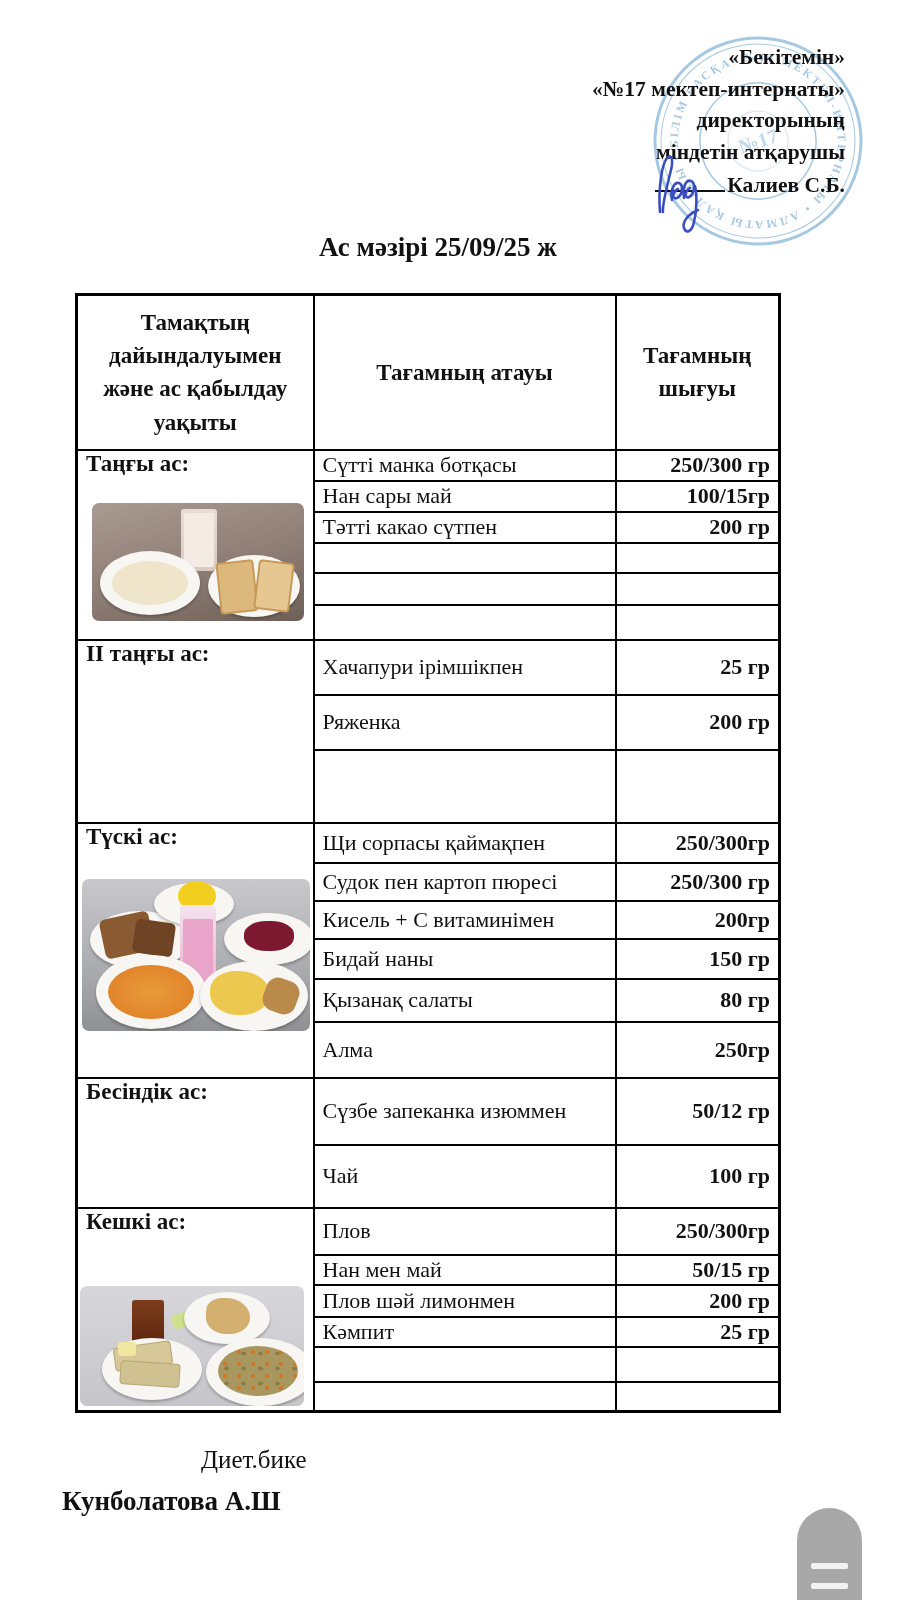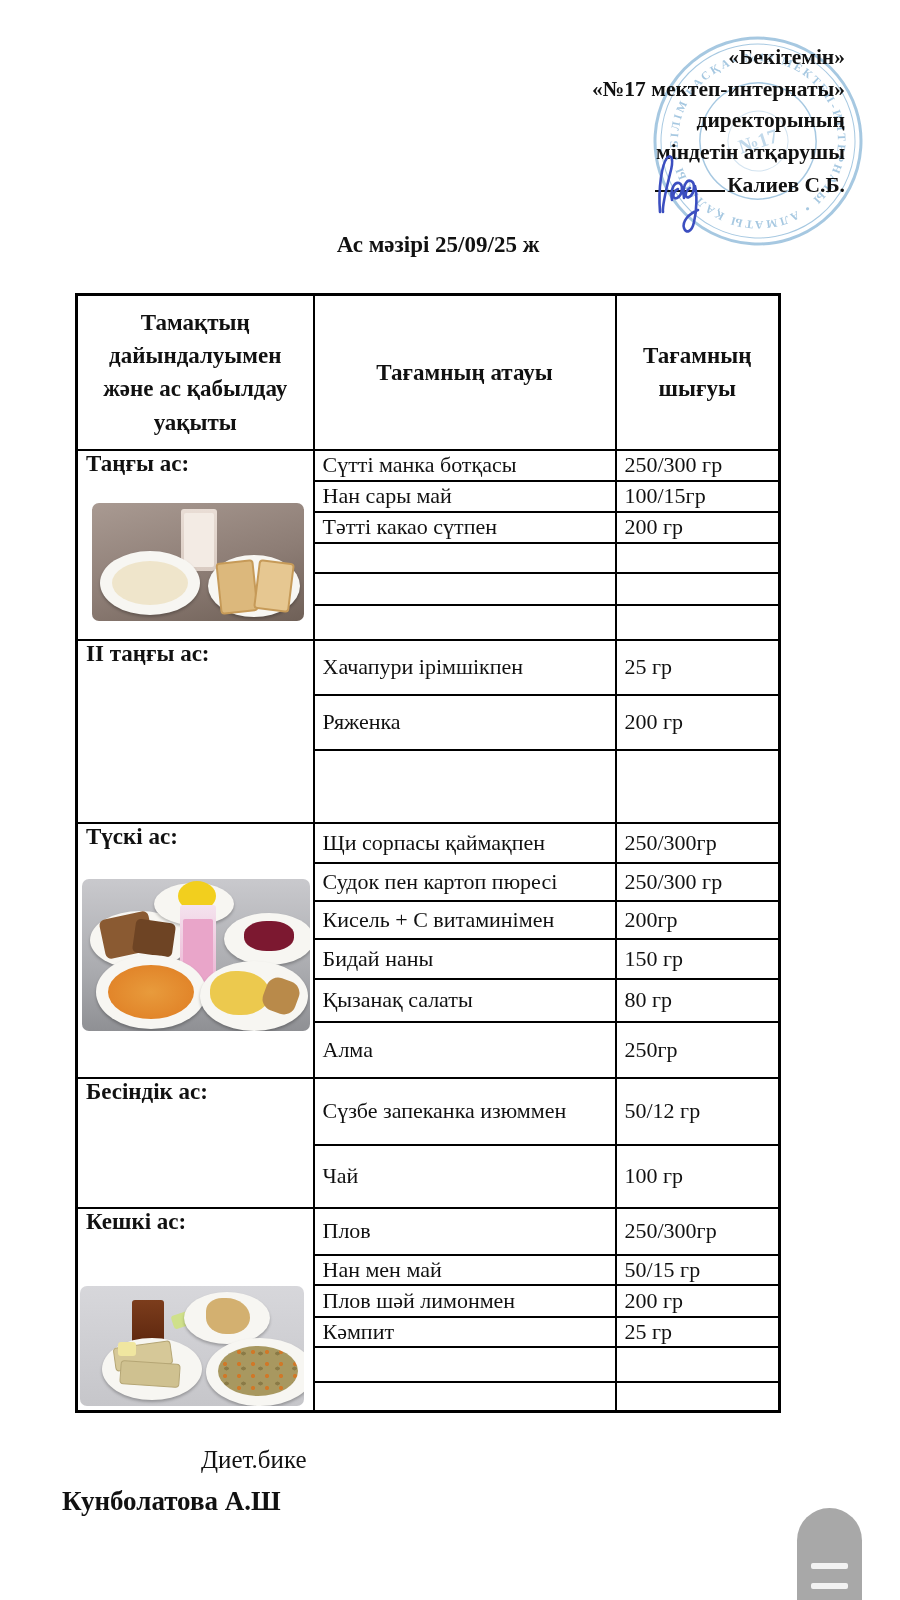--- a/index.html
+++ b/index.html
@@ -23,36 +23,36 @@
   .stamp{
     position:absolute; left:647px; top:30px; width:222px; height:222px;
     opacity:.55; z-index:1; transform:rotate(-18deg);
   }
   .signature-svg{
     position:absolute; left:648px; top:148px; width:80px; height:92px; z-index:4;
   }
   
   .doc-title{
     position:absolute; top:232px; left:0; width:876px;
-    text-align:center; font-weight:bold; font-size:23px;
+    text-align:center; font-weight:bold; font-size:27px;
   }
   
   table.menu{
     position:absolute; left:75px; top:293px;
     border-collapse:collapse; table-layout:fixed;
     width:703px; border:3px solid #000;
     font-size:22px;
   }
   table.menu td, table.menu th{
     border:2px solid #000; padding:0 8px; overflow:hidden;
   }
   th.hdr{font-weight:bold; font-size:23px; text-align:center; vertical-align:middle; line-height:1.45;}
   td.meal{vertical-align:top; position:relative; font-weight:bold; font-size:23px; padding-top:8px;}
   td.dish{text-align:left; vertical-align:middle;}
-  td.amt{text-align:left; vertical-align:middle;}
+  td.amt{text-align:right; vertical-align:middle;font-weight:bold;}
   tr.sec-top td{border-top:1px solid #eab308;}
   
   .photo{position:absolute; border-radius:7px; overflow:hidden;}
   .photo *{position:absolute;}
   .ph-breakfast{left:14px; top:52px; width:212px; height:118px;
     background:linear-gradient(165deg,#a99a92 0%,#8d7d75 55%,#6f6057 100%);}
   .ph-lunch{left:4px; top:55px; width:228px; height:152px;
     background:linear-gradient(180deg,#c9c9cd 0%,#aaabaf 60%,#8f9094 100%);}
   .ph-dinner{left:2px; top:77px; width:224px; height:120px;
     background:linear-gradient(180deg,#d7d7db 0%,#c6c6ca 100%);}

